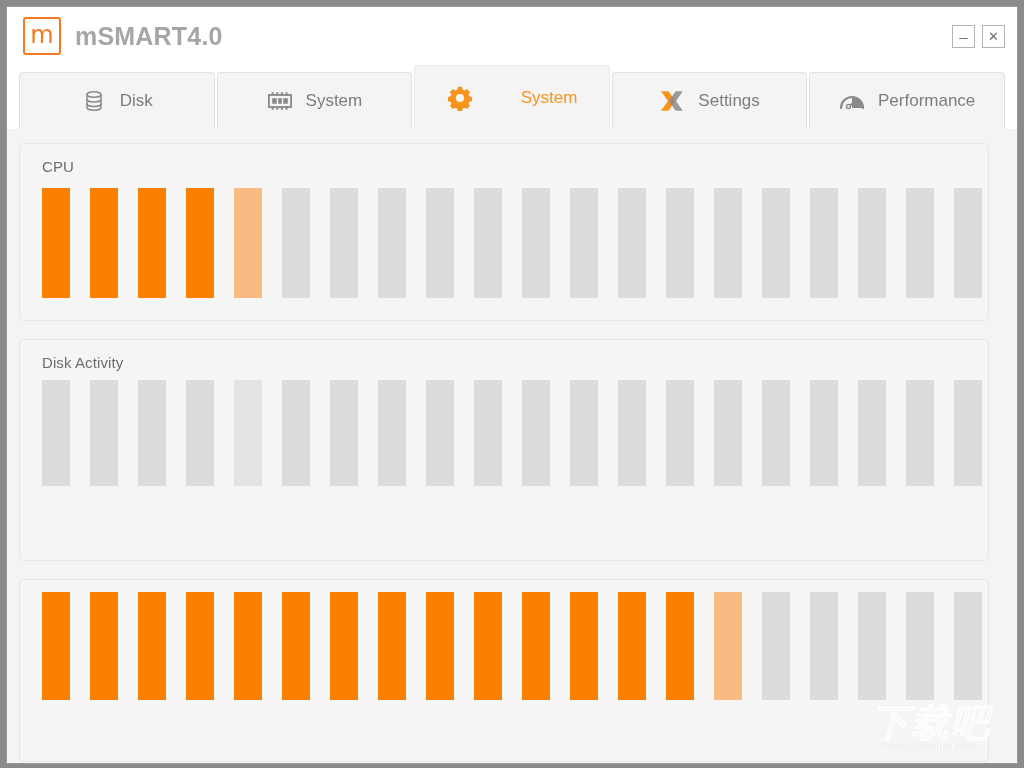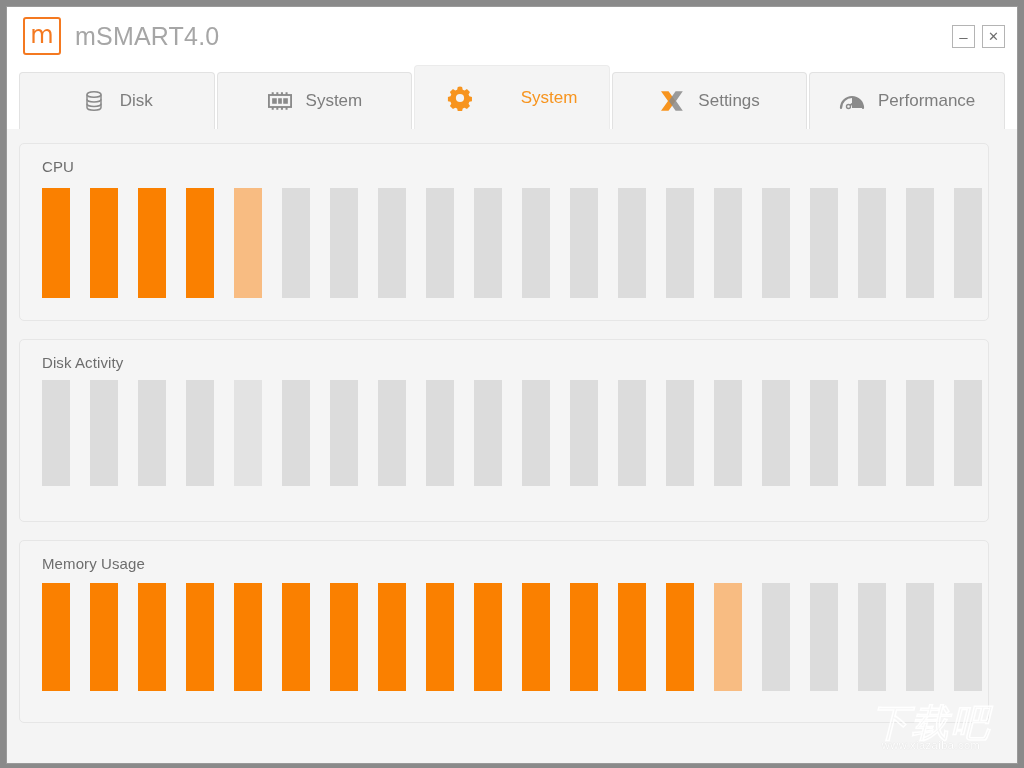--- a/index.html
+++ b/index.html
@@ -53,21 +53,21 @@
     color: #f47920;
     font-weight: 500;
     margin-top: -3px;
   }
 
   .app-title {
     margin-left: 14px;
     font-size: 25px;
     color: #a6a6a6;
     letter-spacing: 0.2px;
-    font-weight: 400;
+    font-weight: 700;
     white-space: nowrap;
   }
 
   .win-controls {
     position: absolute;
     right: 12px;
     top: 18px;
     display: flex;
     gap: 7px;
   }
@@ -146,21 +146,21 @@
   }
 
   .panel {
     background: #f5f5f5;
     border: 1px solid #e6e6e6;
     border-radius: 5px;
     padding: 14px 20px 16px 22px;
     position: relative;
   }
   .panel-cpu    { height: 178px; }
-  .panel-disk   { height: 183px; }
+  .panel-disk   { height: 222px; }
   .panel-memory { height: 183px; }
 
   .panel-title {
     font-size: 15px;
     color: #6d6d6d;
     margin-bottom: 13px;
     letter-spacing: 0.1px;
   }
 
   .meter-row {
@@ -378,21 +378,20 @@
             <div class="bar"></div>
             <div class="bar"></div>
             <div class="bar"></div>
             <div class="bar"></div>
           </div>
         <div class="pct">0%</div>
       </div>
     </div>
 
     <div class="panel panel-memory">
-      <div class="panel-title">Memory Usage</div>
       <div class="meter-row">
         <div class="bars">
             <div class="bar on"></div>
             <div class="bar on"></div>
             <div class="bar on"></div>
             <div class="bar on"></div>
             <div class="bar on"></div>
             <div class="bar on"></div>
             <div class="bar on"></div>
             <div class="bar on"></div>

